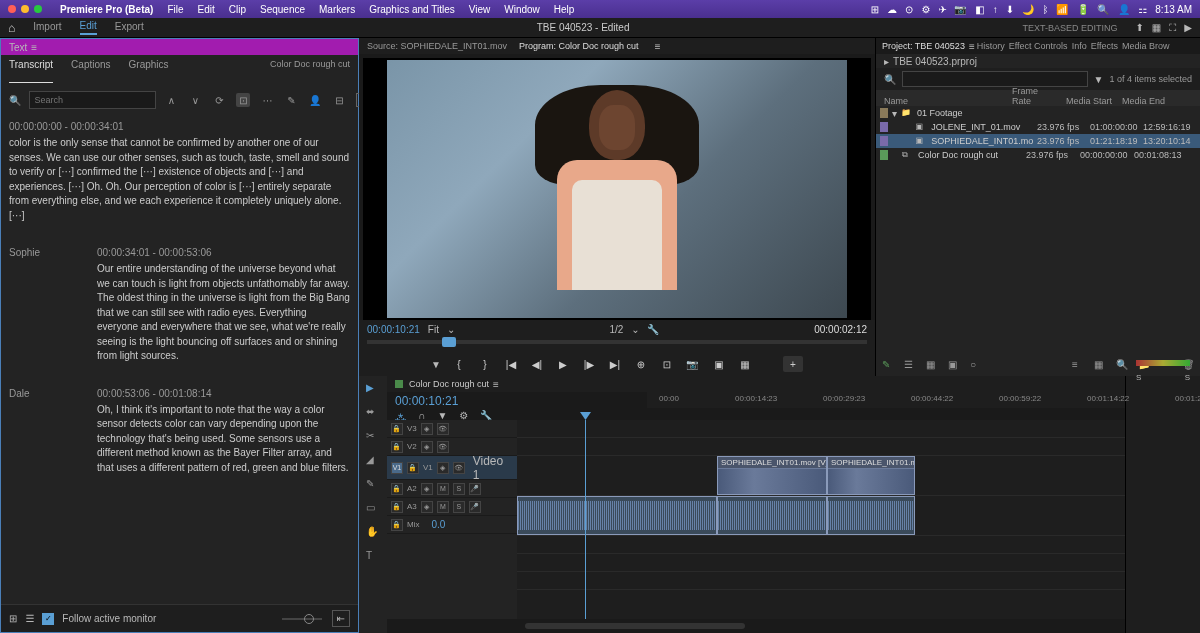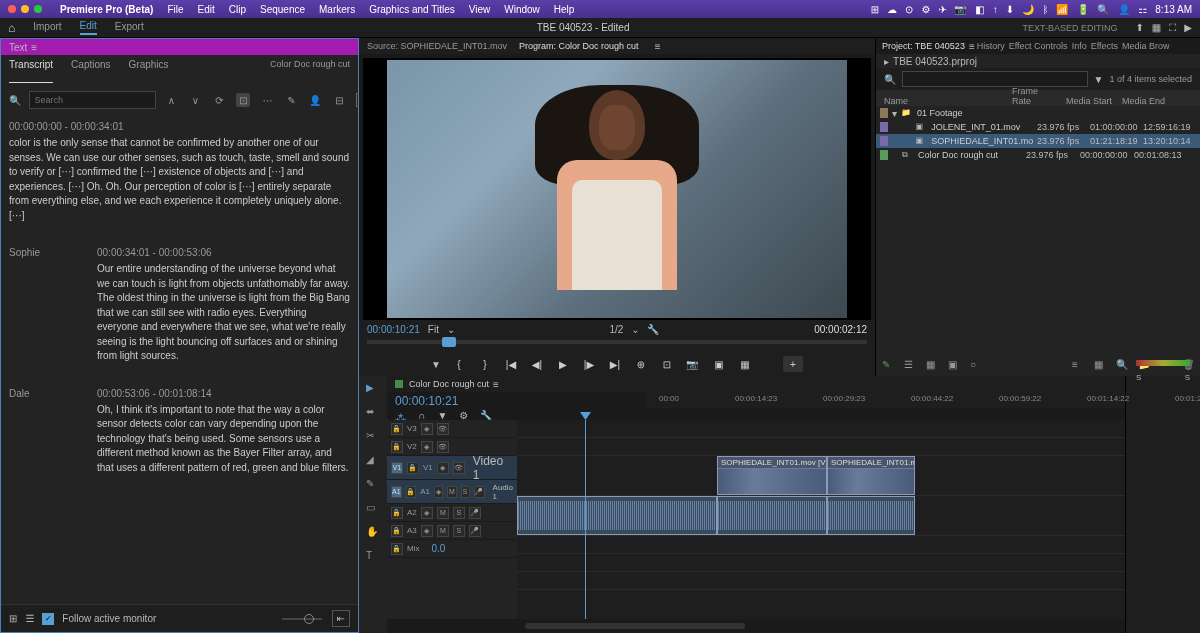--- a/index.html
+++ b/index.html
@@ -417,30 +417,20 @@
                 <span class="track-btn">👁</span>
             </div>
             <div class="track-header th-tall" style="background:#2a3a4a">
               <span class="track-btn on">V1</span>
                 <span class="track-btn">🔒</span>
                 <span class="track-label">V1</span>
               <span class="track-btn">◈</span>
                 <span class="track-btn">👁</span>
               <span style="margin-left:4px;font-size:12px">Video 1</span>
             </div>
-            <div class="track-header th-tall" style="background:#2a3a4a">
-              <span class="track-btn on">A1</span>
-                <span class="track-btn">🔒</span>
-                <span class="track-label">A1</span>
-              <span class="track-btn">◈</span>
-                <span class="track-btn">M</span>
-                <span class="track-btn">S</span>
-                <span class="track-btn">🎤</span>
-              <span style="margin-left:4px;font-size:8px">Audio 1</span>
-            </div>
             <div class="track-header th-short">
               <span class="track-btn">🔒</span>
                 <span class="track-label">A2</span>
               <span class="track-btn">◈</span>
                 <span class="track-btn">M</span>
                 <span class="track-btn">S</span>
                 <span class="track-btn">🎤</span>
             </div>
             <div class="track-header th-short">
               <span class="track-btn">🔒</span>

